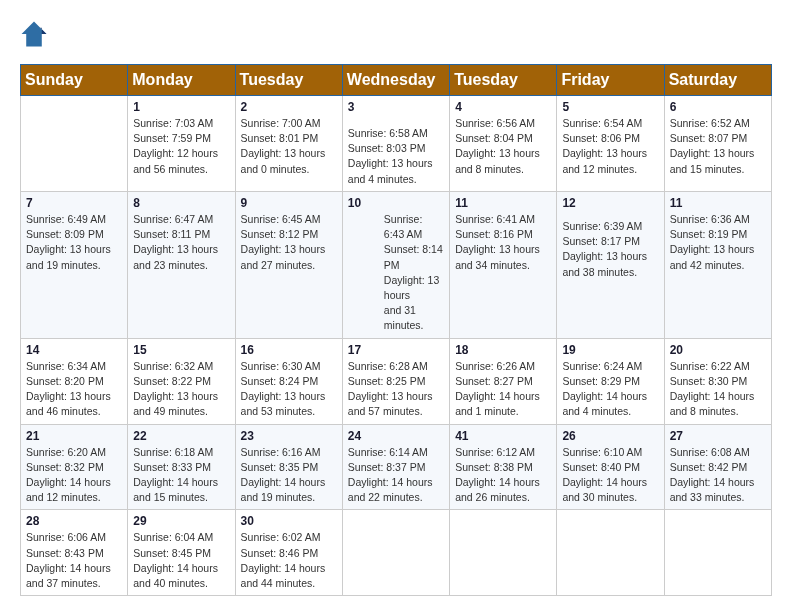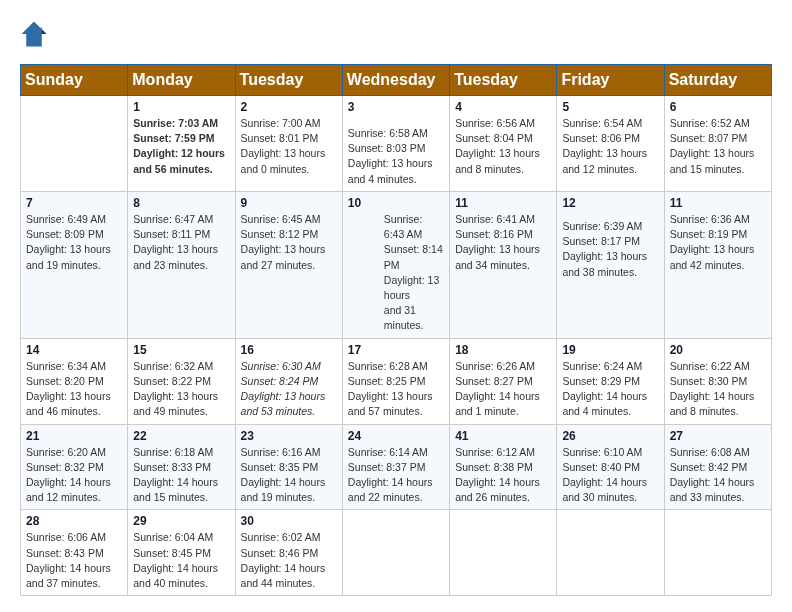--- a/index.html
+++ b/index.html
@@ -119,21 +119,21 @@
         <th>Tuesday</th>
         <th>Friday</th>
         <th>Saturday</th>
       </tr>
   </thead>
   <tbody id="calendar-body">
   <tr>
         <td class="empty-cell"></td>
         <td>
           <span class="day-num">1</span>
-          <div class="day-info" style="white-space: pre-line; font-weight: bold;">Sunrise: 7:03 AM
+          <div class="day-info" style="white-space: pre-line;">Sunrise: 7:03 AM
 Sunset: 7:59 PM
 Daylight: 12 hours
 and 56 minutes.</div>
         </td>
         <td>
           <span class="day-num">2</span>
           <div class="day-info" style="white-space: pre-line;">Sunrise: 7:00 AM
 Sunset: 8:01 PM
 Daylight: 13 hours
 and 0 minutes.</div>
@@ -228,21 +228,21 @@
         </td>
         <td>
           <span class="day-num">15</span>
           <div class="day-info" style="white-space: pre-line;">Sunrise: 6:32 AM
 Sunset: 8:22 PM
 Daylight: 13 hours
 and 49 minutes.</div>
         </td>
         <td>
           <span class="day-num">16</span>
-          <div class="day-info" style="white-space: pre-line; font-style: italic;">Sunrise: 6:30 AM
+          <div class="day-info" style="white-space: pre-line;">Sunrise: 6:30 AM
 Sunset: 8:24 PM
 Daylight: 13 hours
 and 53 minutes.</div>
         </td>
         <td>
           <span class="day-num">17</span>
           <div class="day-info" style="white-space: pre-line;">Sunrise: 6:28 AM
 Sunset: 8:25 PM
 Daylight: 13 hours
 and 57 minutes.</div>

